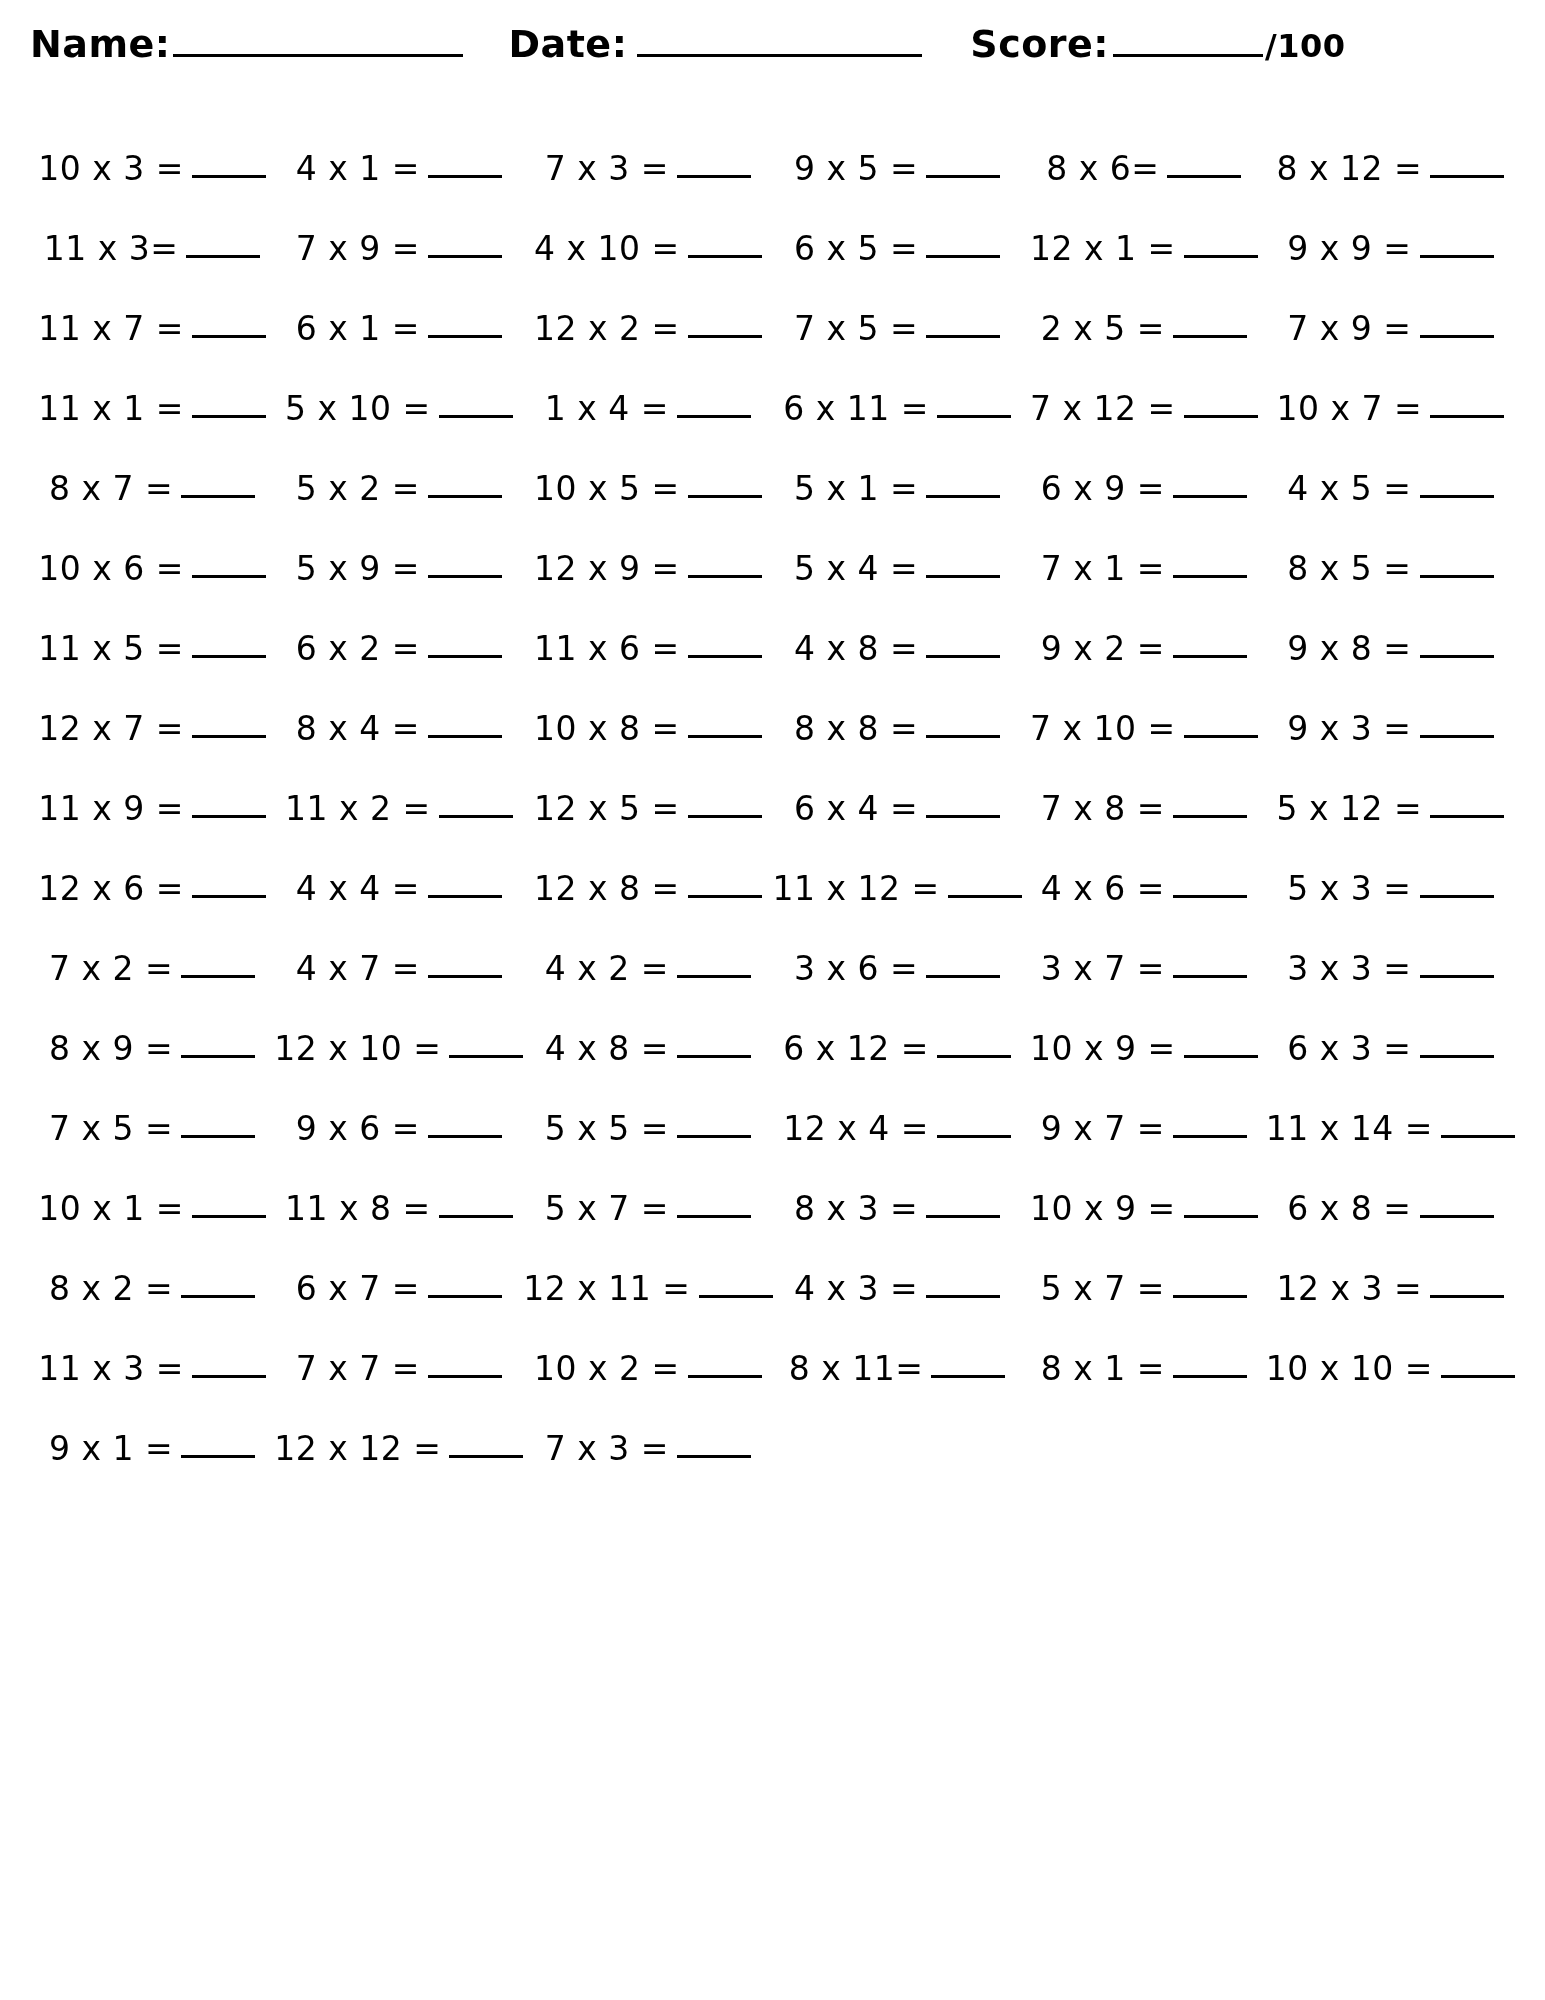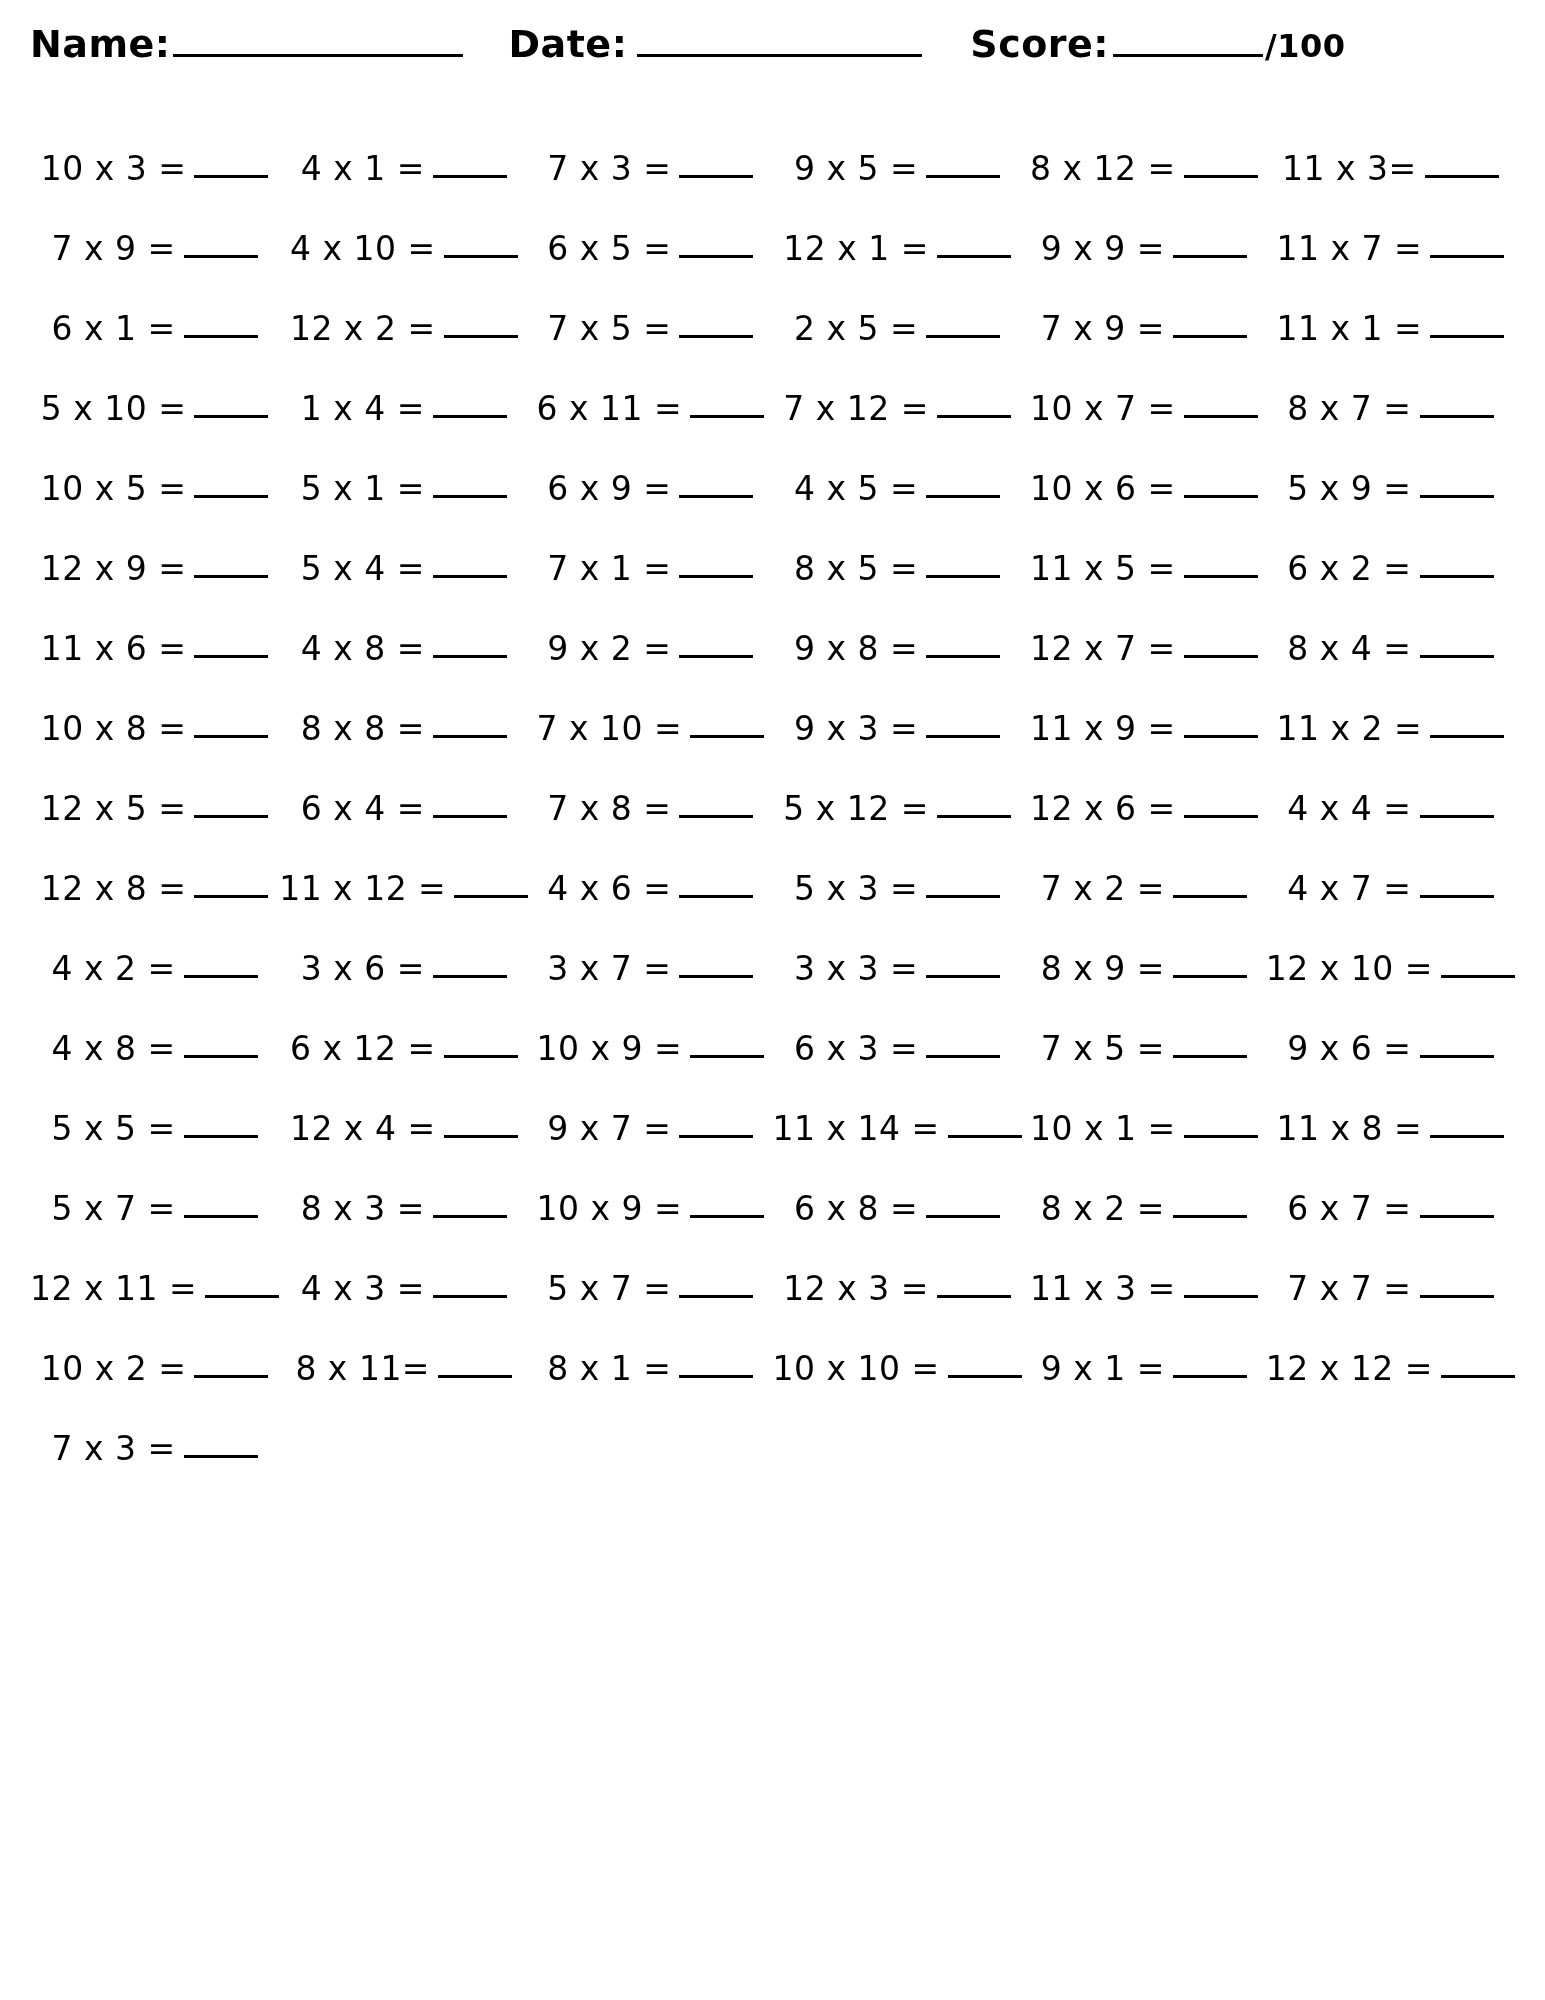--- a/index.html
+++ b/index.html
@@ -133,20 +133,26 @@
         </div>
       </div>
       <div class="cell">
         <div class="problem">
           <span class="expr">9 x 5 =</span>
           <span class="ans-line"></span>
         </div>
       </div>
       <div class="cell">
         <div class="problem">
+          <span class="expr">8 x 6=</span>
+          <span class="ans-line"></span>
+        </div>
+      </div>
+      <div class="cell">
+        <div class="problem">
           <span class="expr">8 x 12 =</span>
           <span class="ans-line"></span>
         </div>
       </div>
       <div class="cell">
         <div class="problem">
           <span class="expr">11 x 3=</span>
           <span class="ans-line"></span>
         </div>
       </div>
@@ -248,20 +254,26 @@
       </div>
       <div class="cell">
         <div class="problem">
           <span class="expr">10 x 7 =</span>
           <span class="ans-line"></span>
         </div>
       </div>
       <div class="cell">
         <div class="problem">
           <span class="expr">8 x 7 =</span>
+          <span class="ans-line"></span>
+        </div>
+      </div>
+      <div class="cell">
+        <div class="problem">
+          <span class="expr">5 x 2 =</span>
           <span class="ans-line"></span>
         </div>
       </div>
       <div class="cell">
         <div class="problem">
           <span class="expr">10 x 5 =</span>
           <span class="ans-line"></span>
         </div>
       </div>
       <div class="cell">

